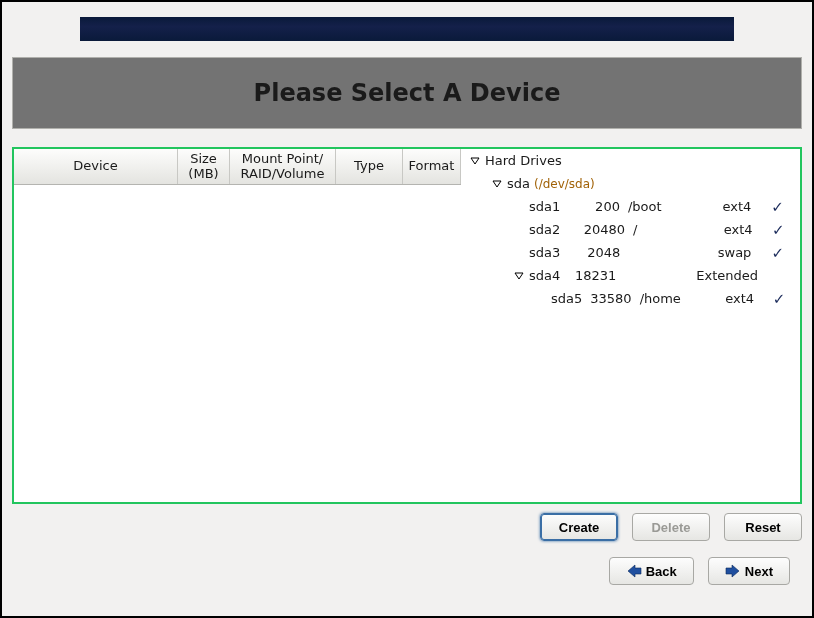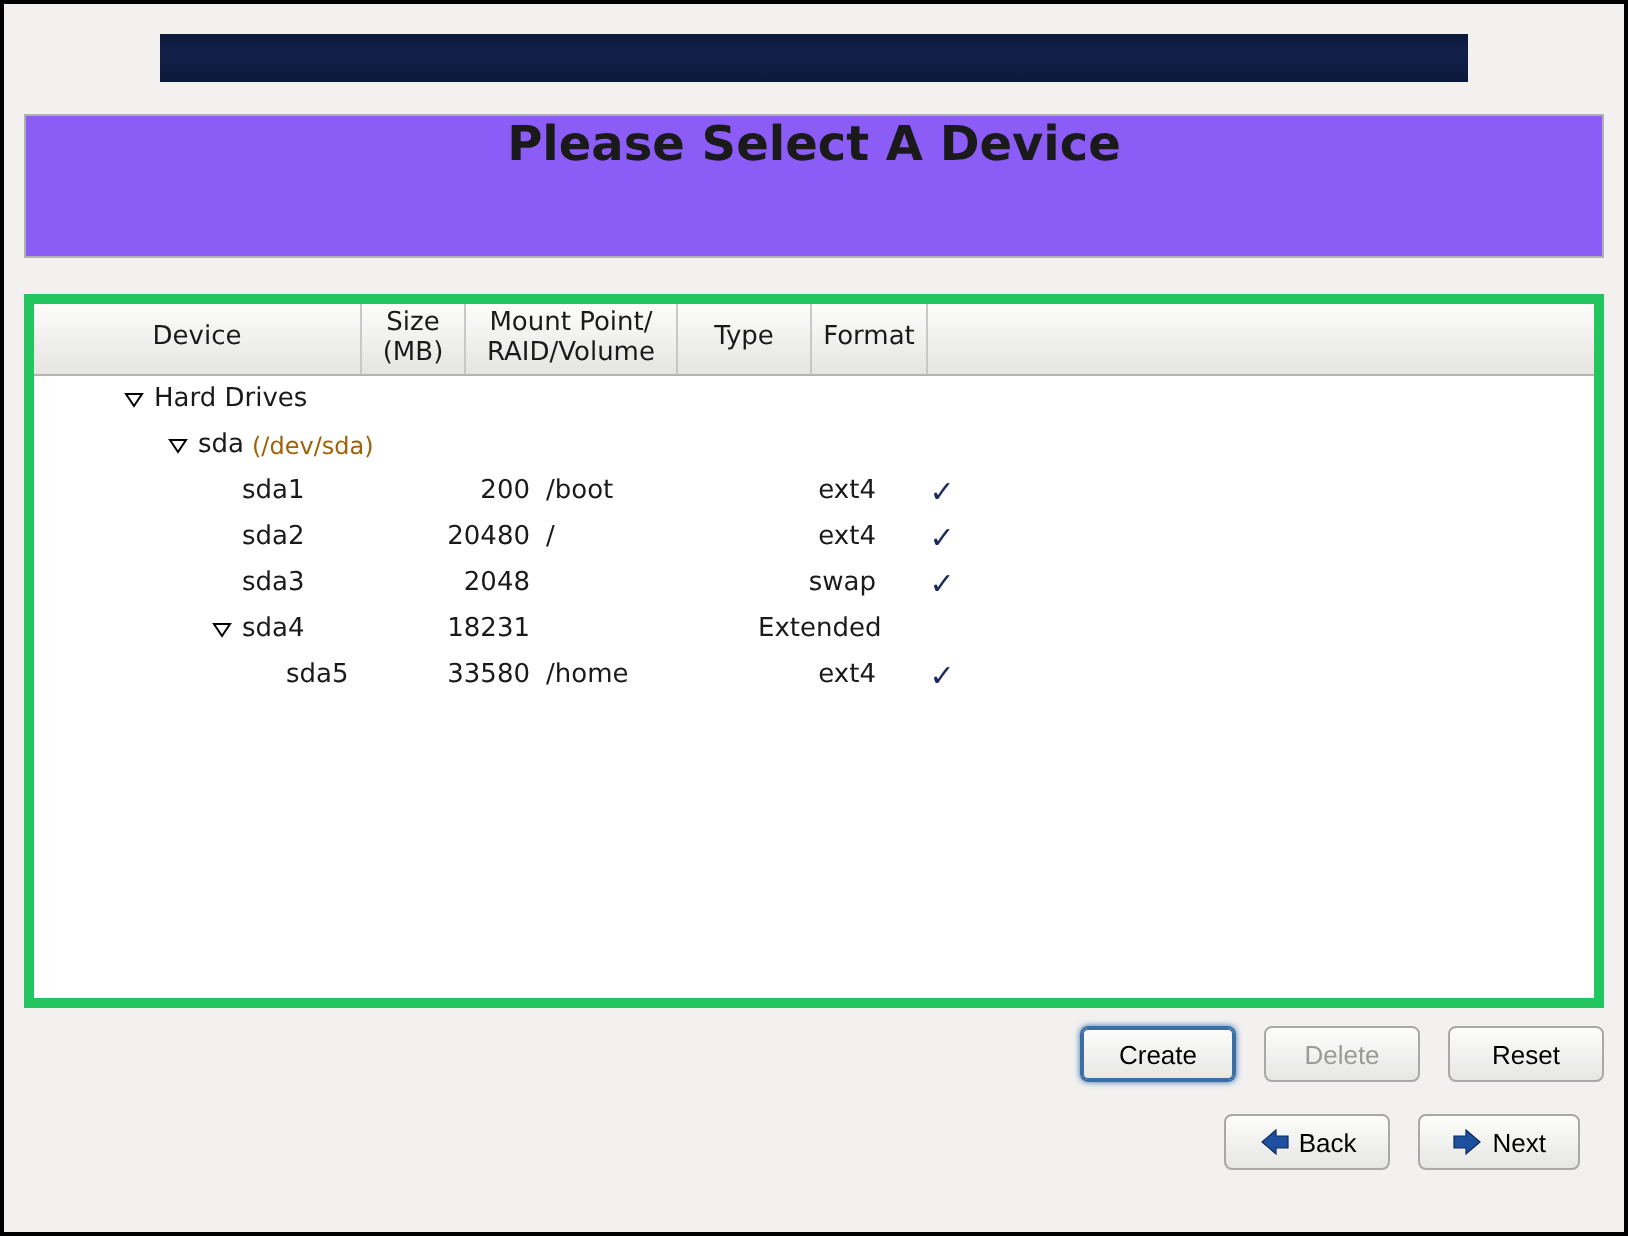--- a/index.html
+++ b/index.html
@@ -1,43 +1,43 @@
 <!DOCTYPE html>
 <html><head>
   <meta charset="utf-8">
   <style>
     * { box-sizing: border-box; margin: 0; padding: 0; }
     html, body { width: 814px; height: 618px; font-family: "DejaVu Sans", "Liberation Sans", Arial, sans-serif; font-size: 13px; color: #1a1a1a; background: #000; }
     .window { width: 814px; height: 618px; background: #f2f1f0; border: 2px solid #000; position: relative; }
     .topbar { position: absolute; left: 78px; right: 78px; top: 15px; height: 24px; background: linear-gradient(#0a1a3a, #14204a 40%, #0a1a3a); }
-    .title-panel { position: absolute; left: 10px; right: 10px; top: 55px; height: 72px; background: #8b5cf6; border: 1px solid #b0b0ac; display: flex; justify-content: center; }
+    .title-panel { position: absolute; left: 10px; right: 10px; top: 55px; height: 72px; background: #737373; border: 1px solid #b0b0ac; display: flex; align-items: center; justify-content: center; }
     .title-panel h1 { font-size: 24px; font-weight: bold; }
-    .table-panel { position: absolute; left: 10px; right: 10px; top: 145px; bottom: 112px; background: #fff; border: 5px solid #22c55e; display: flex; flex-direction: column; }
+    .table-panel { position: absolute; left: 10px; right: 10px; top: 145px; bottom: 112px; background: #fff; border: 2px solid #22c55e; display: flex; }
     .thead { display: flex; background: linear-gradient(#fdfdfc, #e4e4e0); border-bottom: 1px solid #b4b4b0; height: 36px; }
     .th { border-right: 1px solid #c8c8c4; display: flex; align-items: center; justify-content: center; text-align: center; font-size: 13px; line-height: 1.1; padding: 2px 4px; }
     .col-device { width: 164px; }
     .col-size   { width: 52px; }
     .col-mount  { width: 106px; }
     .col-type   { width: 67px; }
     .col-format { width: 58px; }
     .tbody { flex: 1; overflow: auto; }
-    .row { display: flex; height: 23px; align-items: center; padding-left: 36px; }
+    .row { display: flex; height: 23px; align-items: center; }
     .cell { padding: 0 4px; font-size: 13px; }
     .cell.col-device { display: flex; align-items: center; }
     .cell.col-size   { text-align: right; }
     .cell.col-mount  { text-align: left; }
     .cell.col-type   { text-align: right; }
     .cell.col-format { text-align: center; }
     .expander { width: 12px; height: 12px; display: inline-block; margin-right: 4px; }
     .expander svg { display: block; }
     .dev-path { color: #a16207; font-size: 12px; margin-left: 4px; }
     .check { color: #1a2a5a; font-size: 15px; }
     .action-bar { position: absolute; left: 10px; right: 10px; bottom: 72px; height: 34px; display: flex; justify-content: flex-end; gap: 14px; align-items: center; }
     .nav-bar { position: absolute; right: 22px; bottom: 28px; height: 34px; display: flex; gap: 14px; align-items: center; }
-    button.btn { height: 28px; padding: 0 16px; min-width: 78px; font-size: 13px; background: linear-gradient(#fdfdfd, #e6e6e3); border: 1px solid #a8a8a4; border-radius: 4px; cursor: pointer; display: inline-flex; align-items: center; justify-content: center; gap: 4px; }
+    button.btn { height: 28px; padding: 0 16px; min-width: 78px; font-size: 13px; background: linear-gradient(#fdfdfd, #e6e6e3); border: 1px solid #a8a8a4; border-radius: 4px; cursor: pointer; display: inline-flex; align-items: center; justify-content: center; gap: 4px; font-weight: bold; }
     button.btn:disabled { color: #9a9a96; cursor: default; }
     button.btn.focus { box-shadow: 0 0 0 1px #3a6ea5 inset, 0 0 3px #3a6ea5; border-color: #3a6ea5; }
     .arrow-icon { width: 16px; height: 14px; display: inline-block; }
   </style>
 </head>
 <body>
 
 <div class="window">
   <div class="topbar"></div>
 

